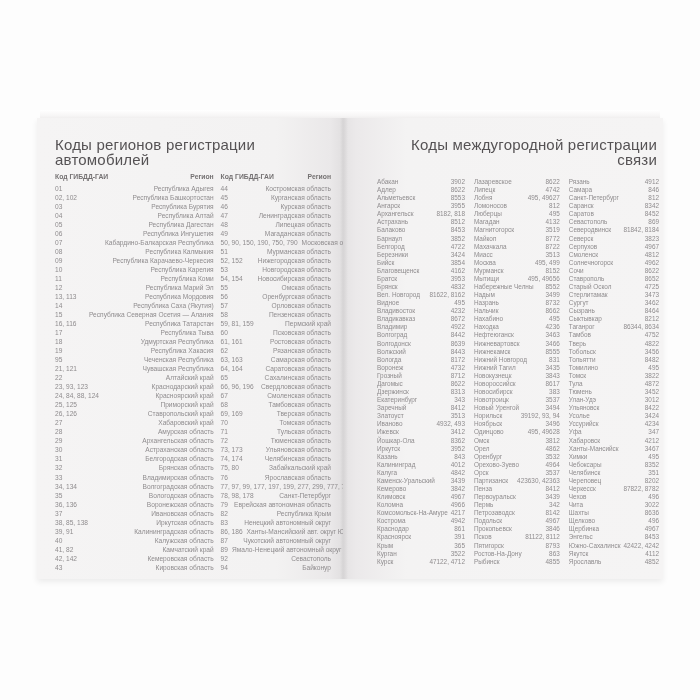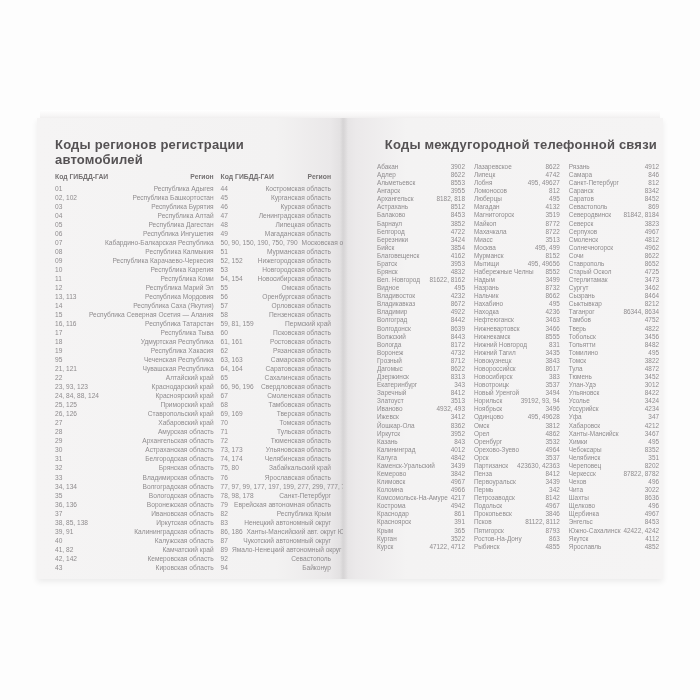--- a/index.html
+++ b/index.html
@@ -28,22 +28,22 @@
     width:320px;
     background:linear-gradient(to left,#f5f4f4 0%,#f4f3f3 80%,#ebe9ea 96%,#e4e2e3 100%);
     padding:19px 4px 0 34px;
   }
   .gutter {
     position:absolute; left:303px; top:8px; width:8px; height:461px;
     background:linear-gradient(to right, rgba(0,0,0,0) 0%, rgba(0,0,0,.06) 45%, rgba(0,0,0,.05) 55%, rgba(0,0,0,0) 100%);
     pointer-events:none;
   }
   h1.page-title {
-    margin:0 0 5px 0; font-size:13px; line-height:15px;
-    font-weight:700; color:#555254; letter-spacing:.2px;
+    margin:0 0 5px 0; font-size:15px; line-height:15px;
+    font-weight:400; color:#555254; letter-spacing:.2px;
   }
   .page.right h1.page-title { text-align:right; margin-bottom:11px; padding-right:2px; }
 
   
   .halves { display:flex; justify-content:space-between; }
   .half-a { width:57.5%; }
   .half-b { width:40%; }
   .hdr {
     display:flex; justify-content:space-between;
     font-size:6.8px; font-weight:700; color:#747172; line-height:10px; margin-bottom:2px;
@@ -430,21 +430,21 @@
                 <div class="row">
                   <span class="code">94</span>
                   <span class="region">Байконур</span>
                 </div>
               </div>
           </div>
         </div>
       </section>
 
       <section class="page right">
-        <h1 class="page-title">Коды междугородной телефонной связи</h1>
+        <h1 class="page-title">Коды междугородной регистрации связи</h1>
         <div class="cols3">
           <div class="col3">
               <div class="row">
                 <span class="city">Абакан</span>
                 <span class="phone">3902</span>
               </div>
               <div class="row">
                 <span class="city">Адлер</span>
                 <span class="phone">8622</span>
               </div>

